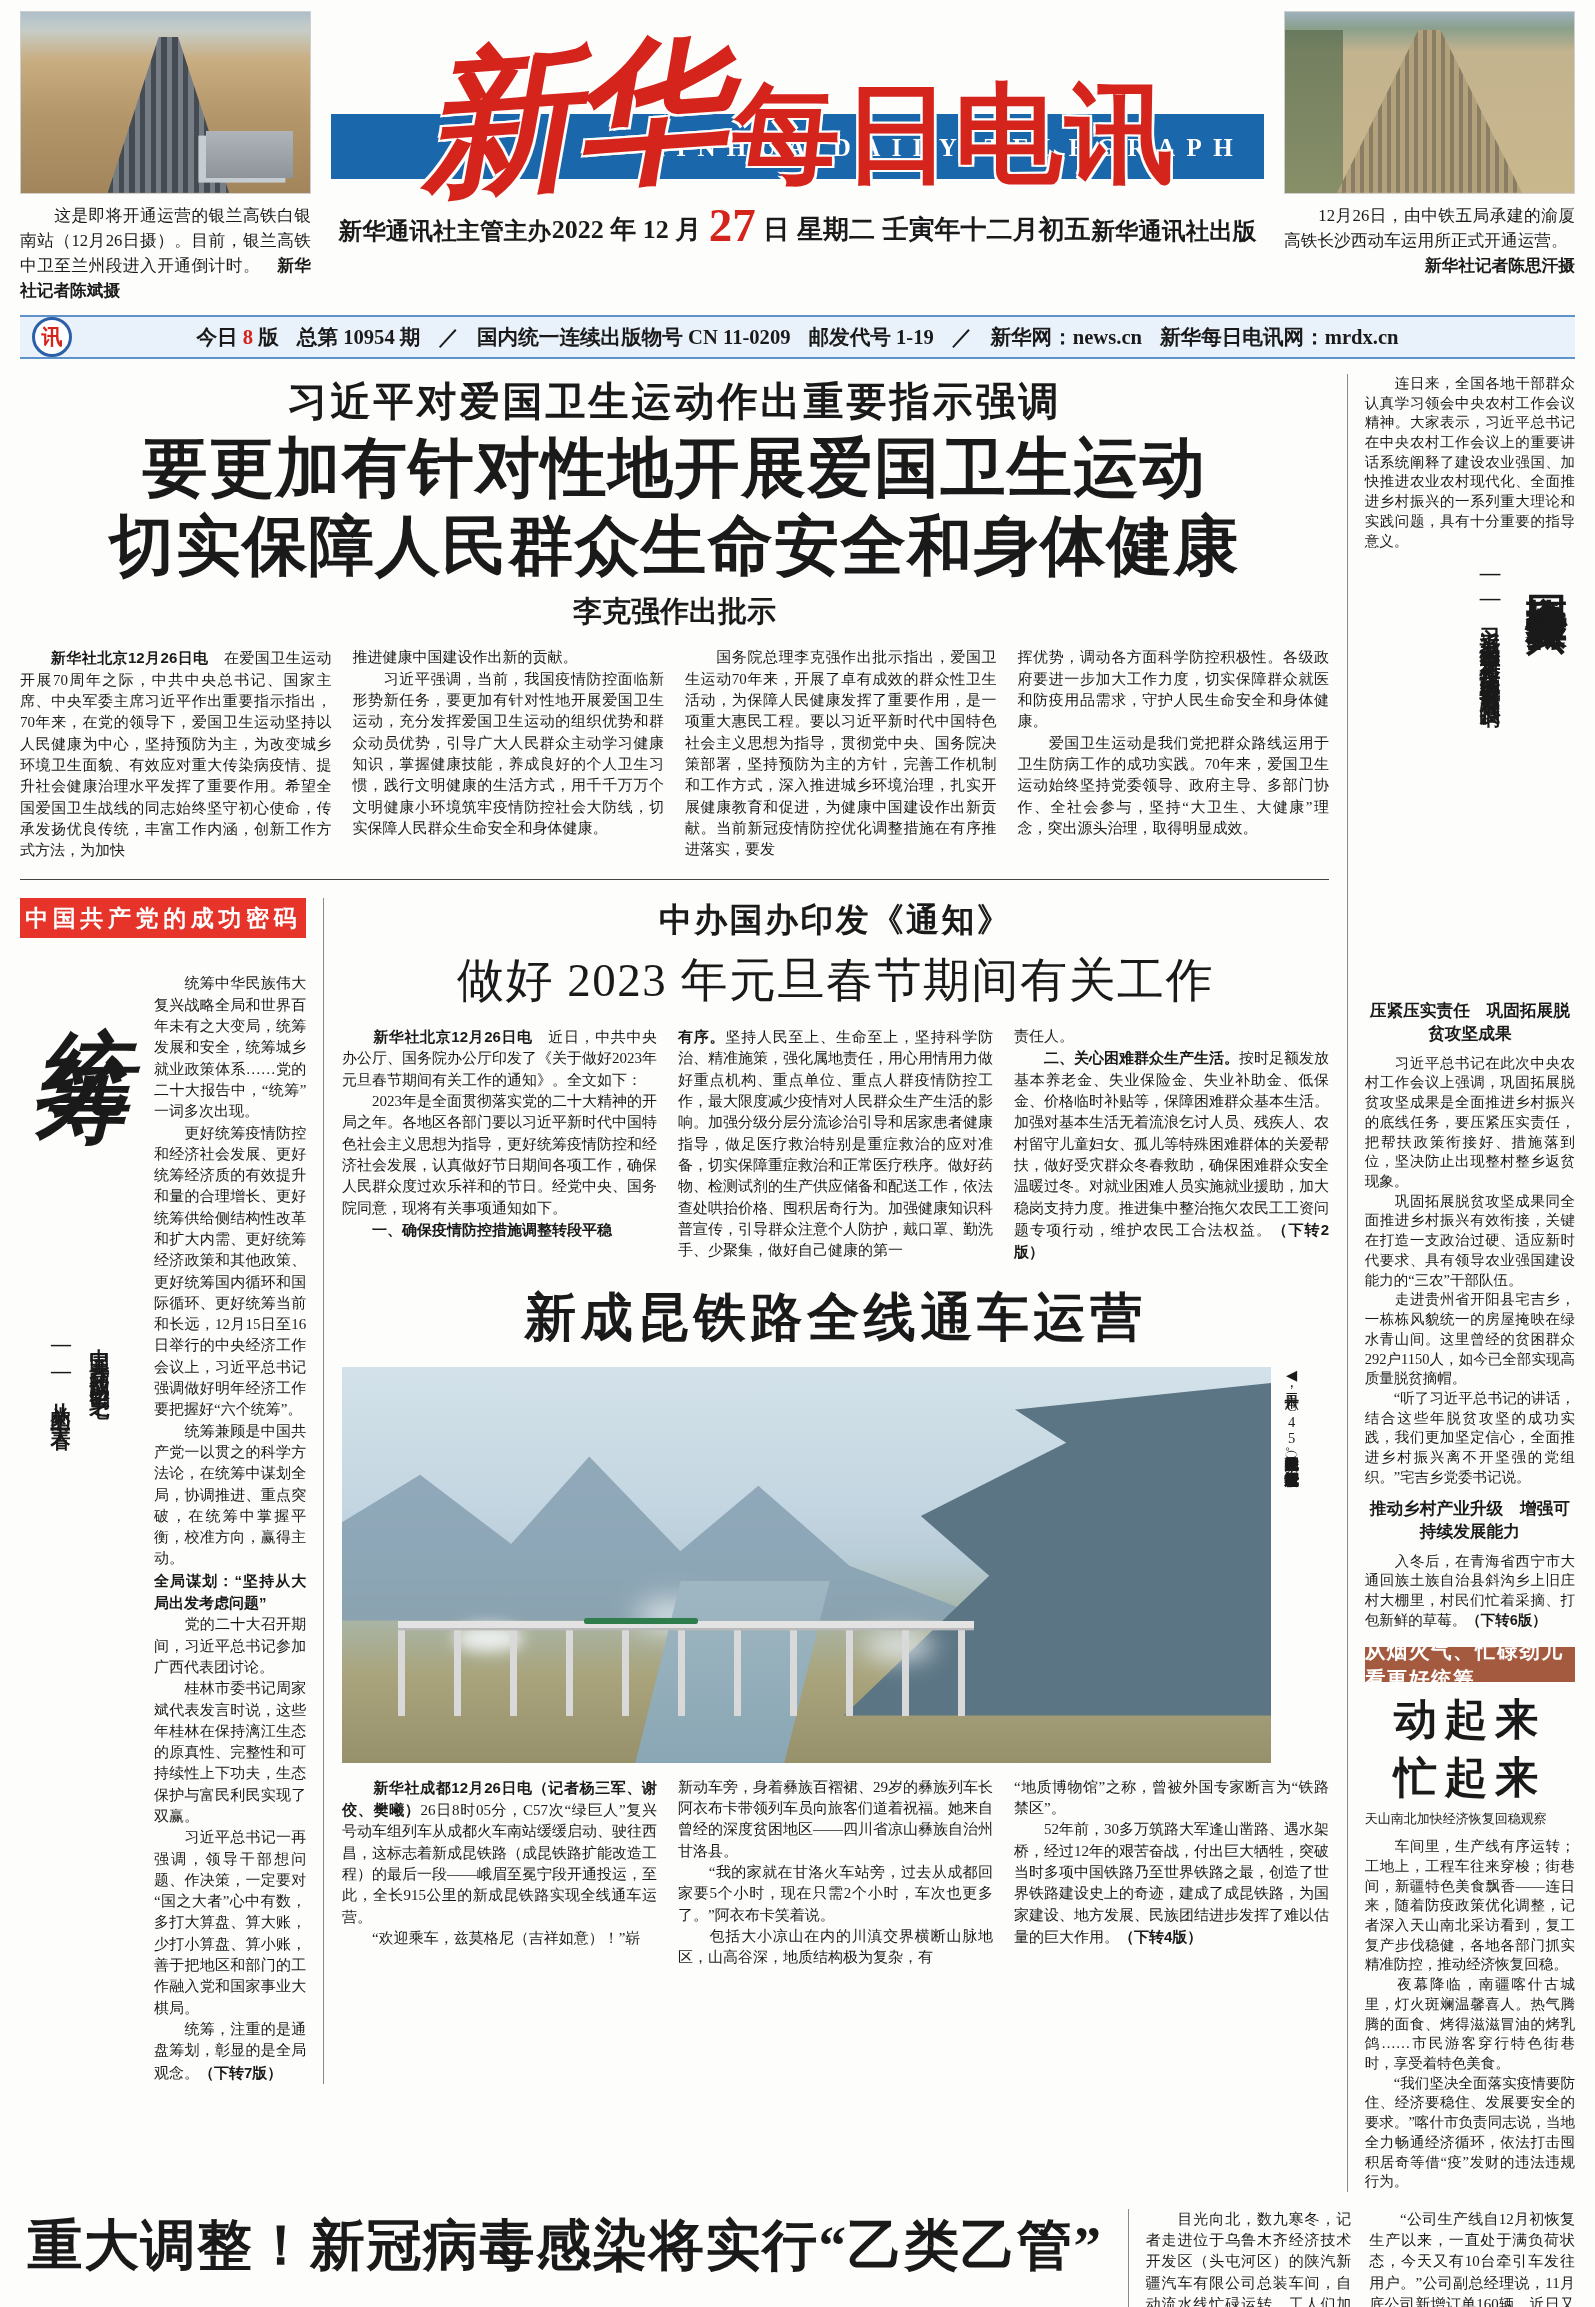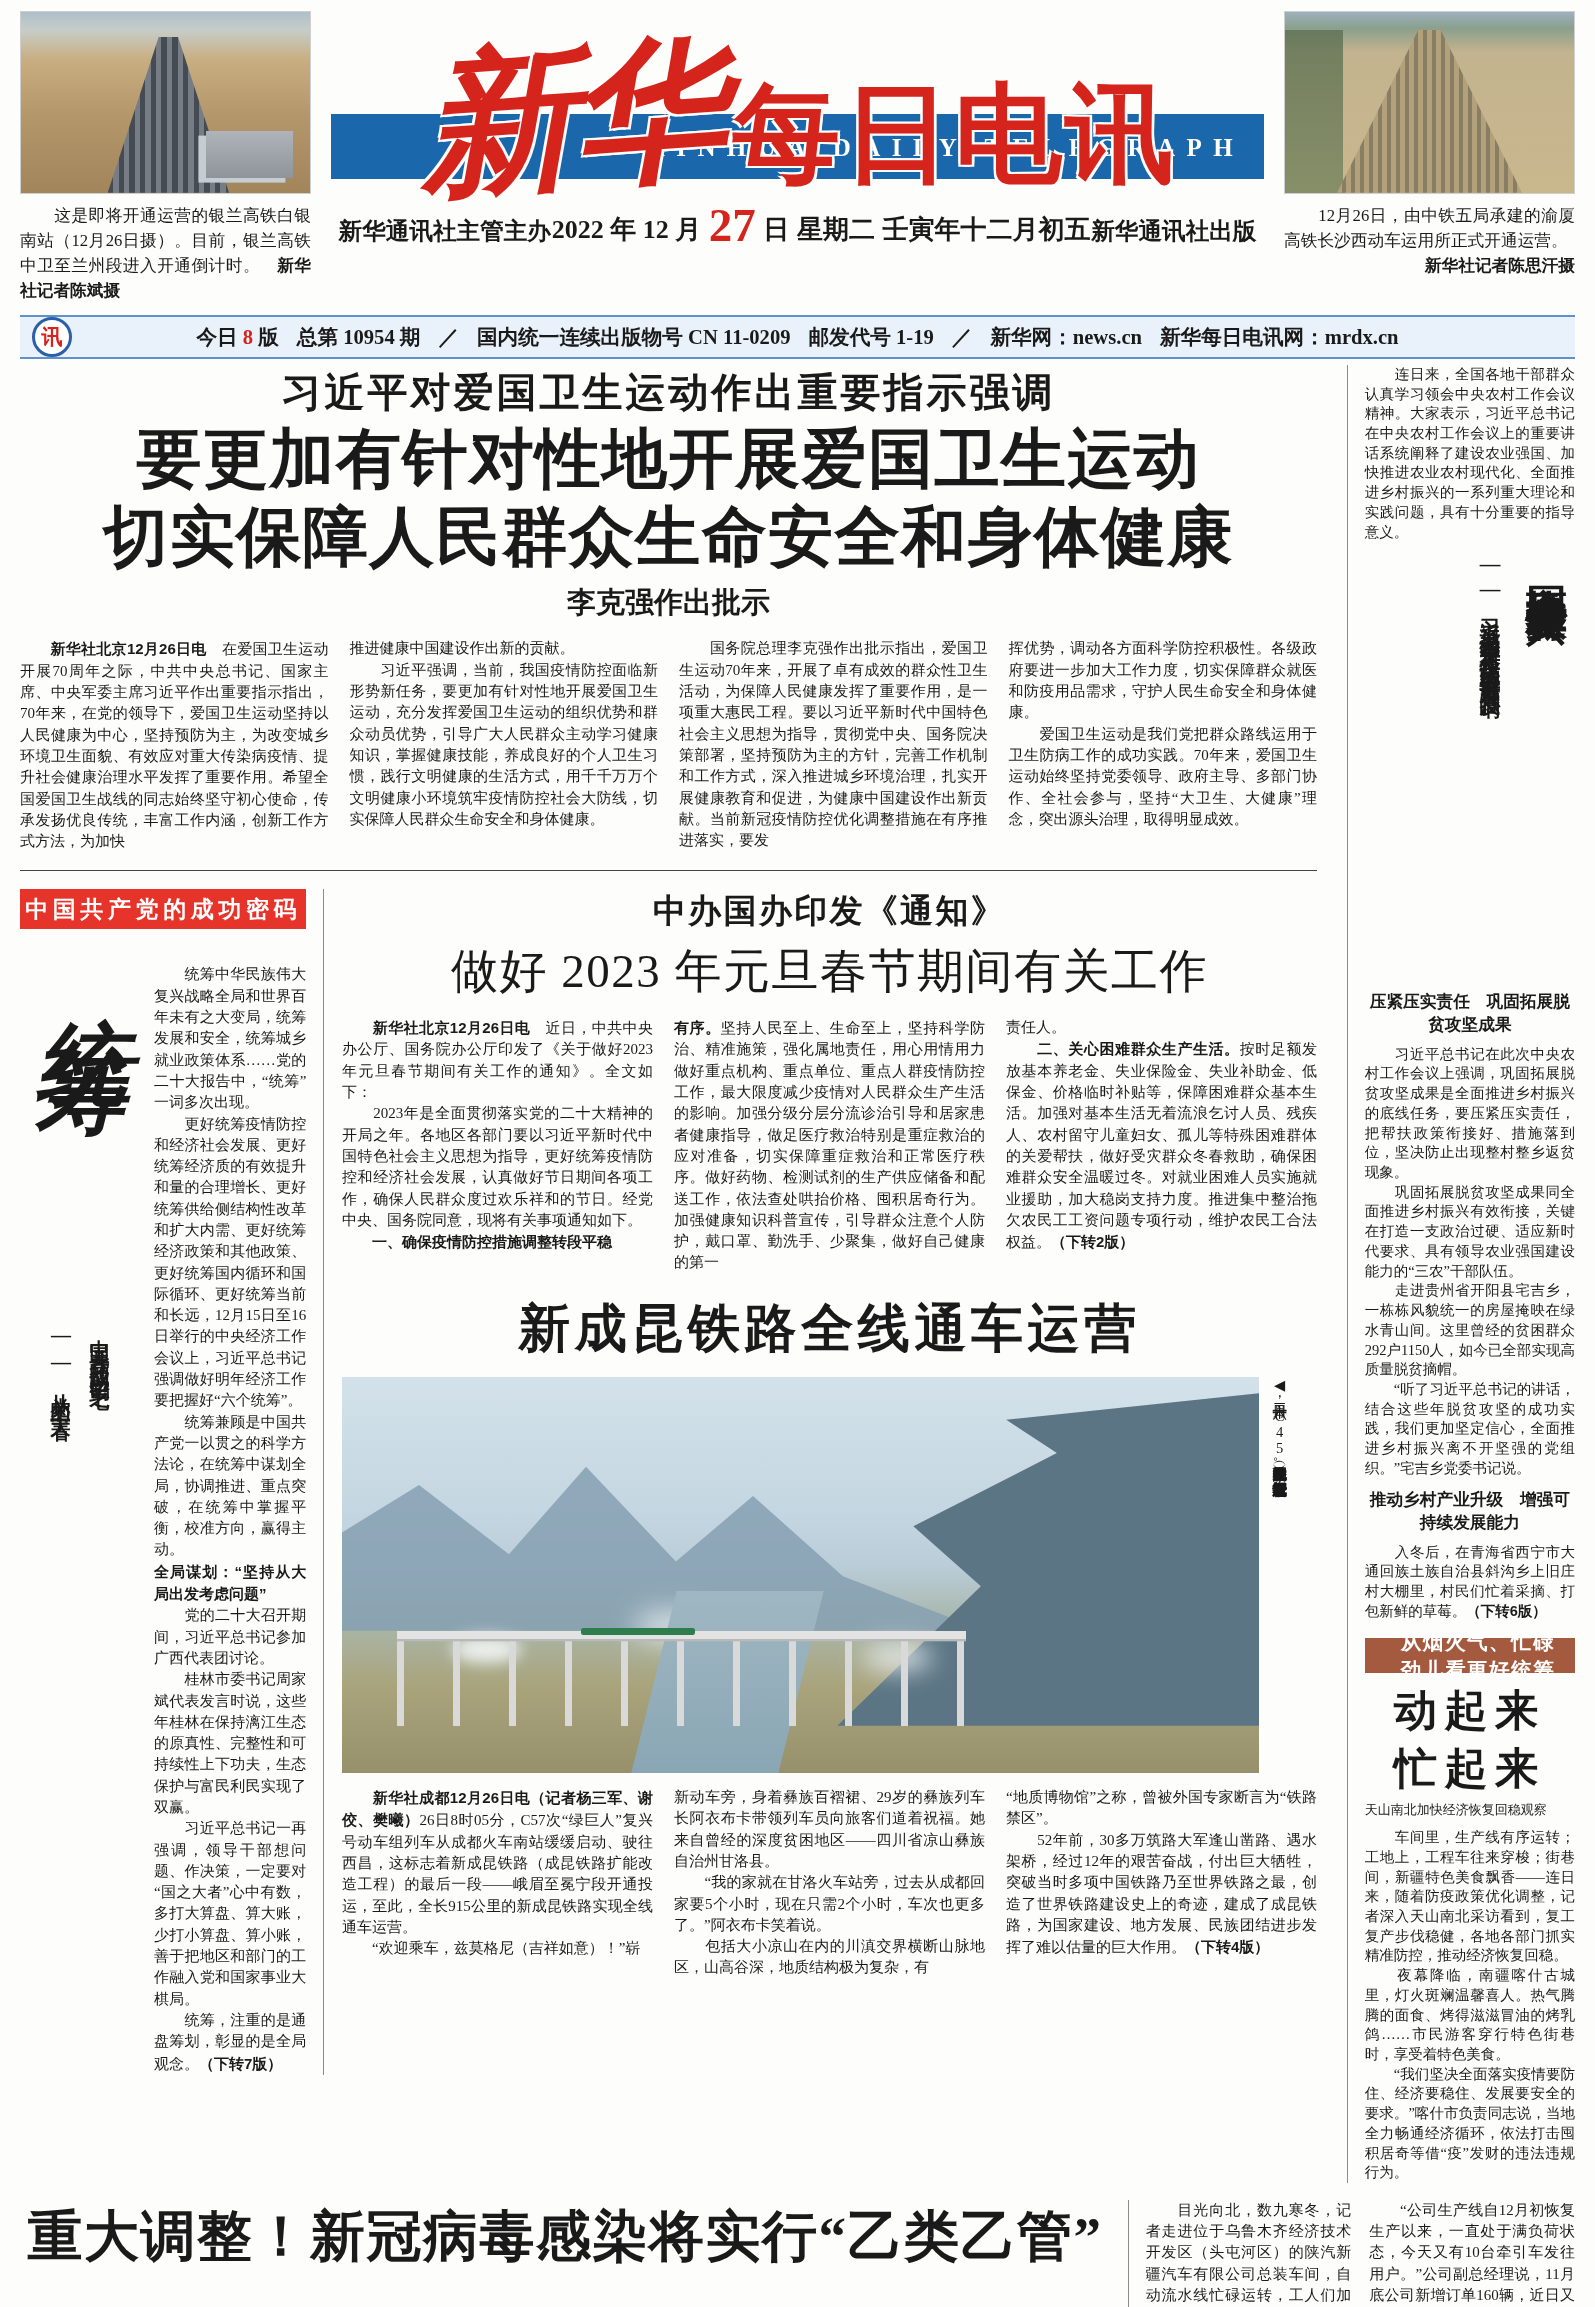--- a/index.html
+++ b/index.html
@@ -44,21 +44,21 @@
   .red { color:#d5241c; }
 
   
   .bcol { font-size:15px; line-height:1.42; text-align:justify; white-space:pre-line; }
   .bcol b, .jump { font-family:"Liberation Sans","DejaVu Sans",sans-serif; }
   .jump { font-weight:bold; }
   .cols { display:flex; gap:21px; }
   .cols > div { flex:1; }
 
   
-  .main { display:flex; gap:30px; margin-top:6px; }
+  .main { display:flex; gap:18px; margin-top:15px; }
   .left-zone { flex:1; min-width:0; }
   .sidebar { flex:0 0 228px; border-left:0.8px solid #8a8a8a; padding-left:16.7px; }
 
   .lead-kicker { text-align:center; font-size:40px; font-weight:bold; letter-spacing:3px; font-family:"Liberation Sans","DejaVu Sans",sans-serif; }
   .lead-h { text-align:center; font-size:65px; font-weight:900; line-height:1.2; letter-spacing:1.5px; }
   .lead-deck { text-align:center; font-size:29px; font-weight:bold; margin:7.6px 0 15px 0; font-family:"Liberation Sans","DejaVu Sans",sans-serif; }
 
   .rule { border:none; border-top:0.8px solid #444; margin:18px 0; }
 
   .mid-band { display:flex; gap:18px; }
@@ -90,21 +90,21 @@
   .ck-vcap .vtext { writing-mode:vertical-rl; text-orientation:upright; font-size:14.5px; line-height:1.7; height:396px; }
   .ck-vcap .vtext b { font-family:"Liberation Sans","DejaVu Sans",sans-serif; }
   .ck-body { margin-top:13.7px; }
 
   
   .sb-p { font-size:14.5px; line-height:1.36; text-align:justify; white-space:pre-line; }
   .tx-vblock { height:426px; display:flex; justify-content:flex-end; gap:15px; margin:10.7px 0; }
   .tx-vsub { writing-mode:vertical-rl; text-orientation:upright; font-size:20.6px; font-weight:bold; letter-spacing:3px; height:100%; line-height:1.55; }
   .tx-vmain { writing-mode:vertical-rl; text-orientation:upright; font-size:41px; font-weight:900; letter-spacing:1.5px; height:100%; }
   .sb-subhead { font-size:16.7px; font-weight:bold; text-align:center; margin:9px 0; font-family:"Liberation Sans","DejaVu Sans",sans-serif; }
-  .dq-banner { margin-top:16.7px; height:35px; background:#a35a3e; color:#fff; font-size:20.6px; font-weight:bold; font-family:"Liberation Sans","DejaVu Sans",sans-serif; display:flex; align-items:center; justify-content:center; letter-spacing:1.5px;padding-left:36px; }
+  .dq-banner { margin-top:16.7px; height:35px; background:#a35a3e; color:#fff; font-size:20.6px; font-weight:bold; font-family:"Liberation Sans","DejaVu Sans",sans-serif; display:flex; align-items:center; justify-content:center; letter-spacing:1.5px; }
   .dq-h { text-align:center; font-size:43px; font-weight:900; letter-spacing:7.6px; margin:9px 0 3px 0; }
   .dq-sub { text-align:left; font-size:13px; margin-bottom:9px; }
 
   
   .bottom { display:flex; gap:18px; margin-top:16.7px; }
   .bottom-left { flex:0 0 1090px; }
   .major-h { text-align:center; font-size:55px; font-weight:900; letter-spacing:1.5px; margin-bottom:15px; }
   .bottom-right { flex:1; border-left:0.8px solid #8a8a8a; padding-left:16.7px; display:flex; gap:18px; }
   .bottom-right > div { flex:1; }
 </style>

